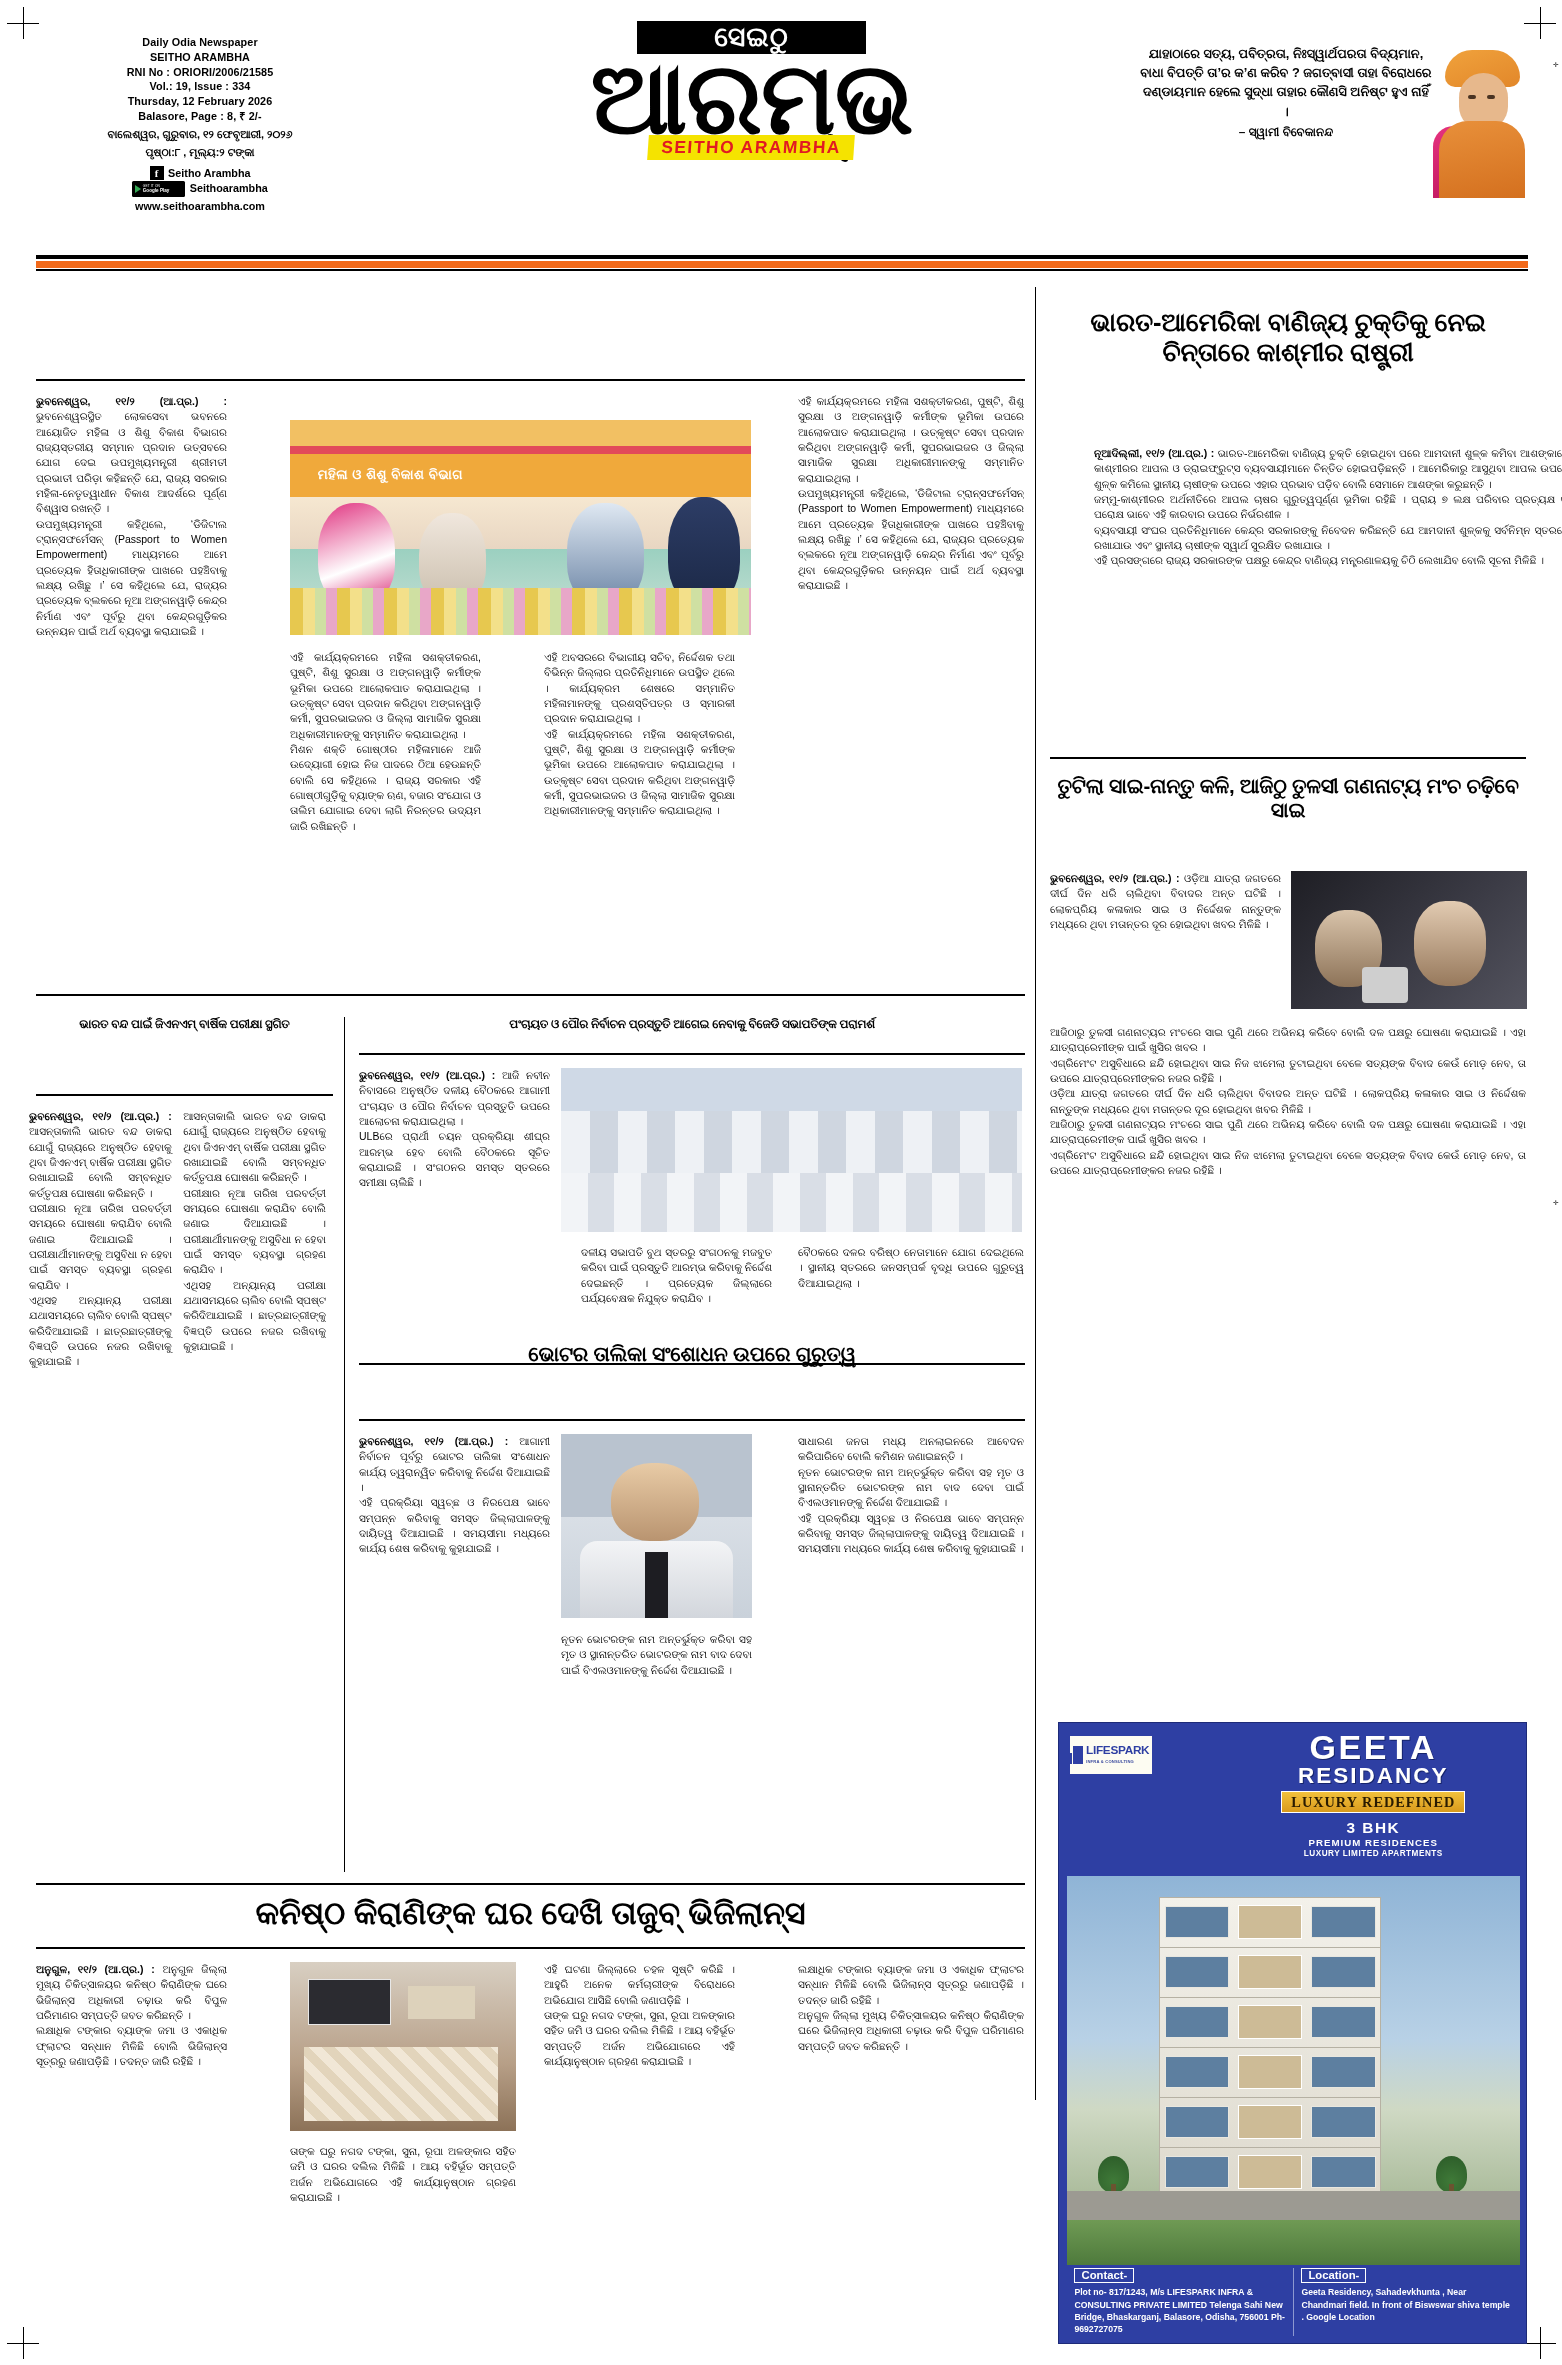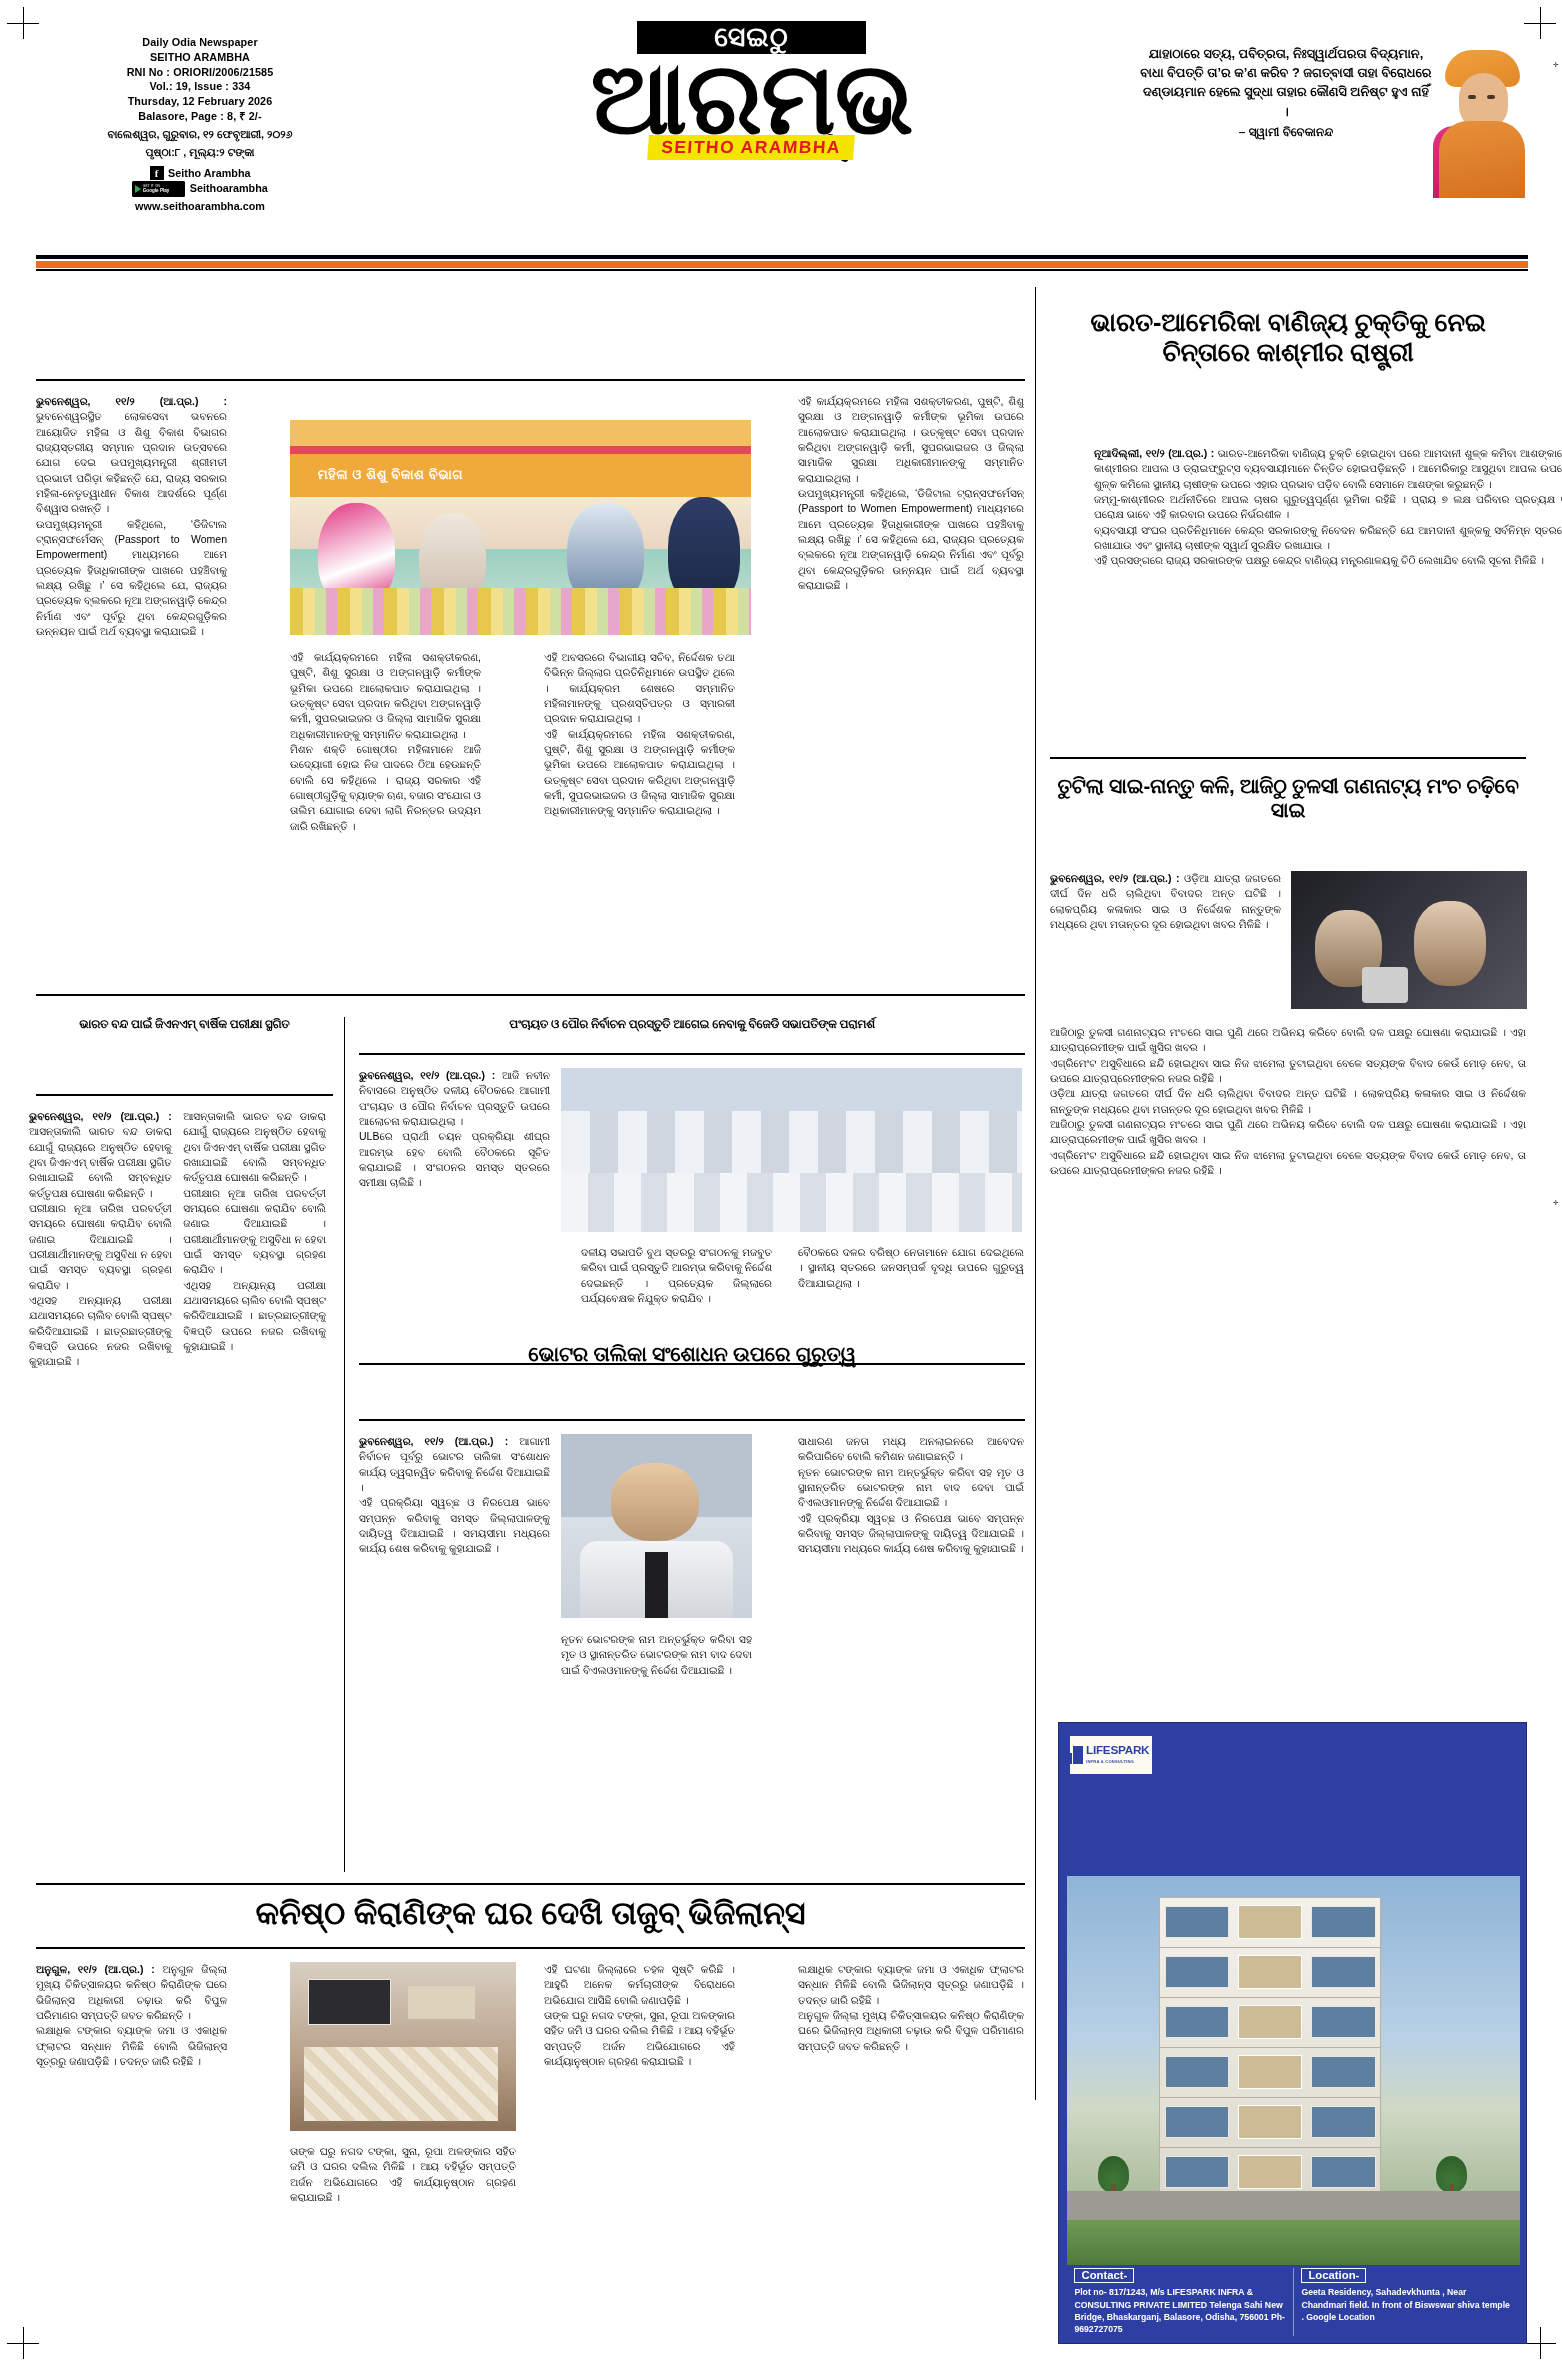--- a/index.html
+++ b/index.html
@@ -345,20 +345,28 @@
 
   <div class="ad">
     <div class="ad-top">
       <div class="ad-logo">
         <span class="bld"></span>
         <span class="lt">
           <span class="l1">LIFESPARK</span><br>
           <span class="l2">INFRA &amp; CONSULTING</span>
         </span>
       </div>
+      <div class="ad-brand">
+        <div class="b1">GEETA</div>
+        <div class="b2">RESIDANCY</div>
+        <div class="ad-ribbon">LUXURY REDEFINED</div>
+        <div class="ad-bhk">3 BHK</div>
+        <div class="ad-prem">PREMIUM RESIDENCES</div>
+        <div class="ad-lux">LUXURY LIMITED APARTMENTS</div>
+      </div>
     </div>
 
     <div class="ad-img">
       <div class="ad-bldg">
         <div class="flr">
             <span class="win"></span>
             <span class="bal"></span>
             <span class="win"></span>
           </div>
         <div class="flr">

